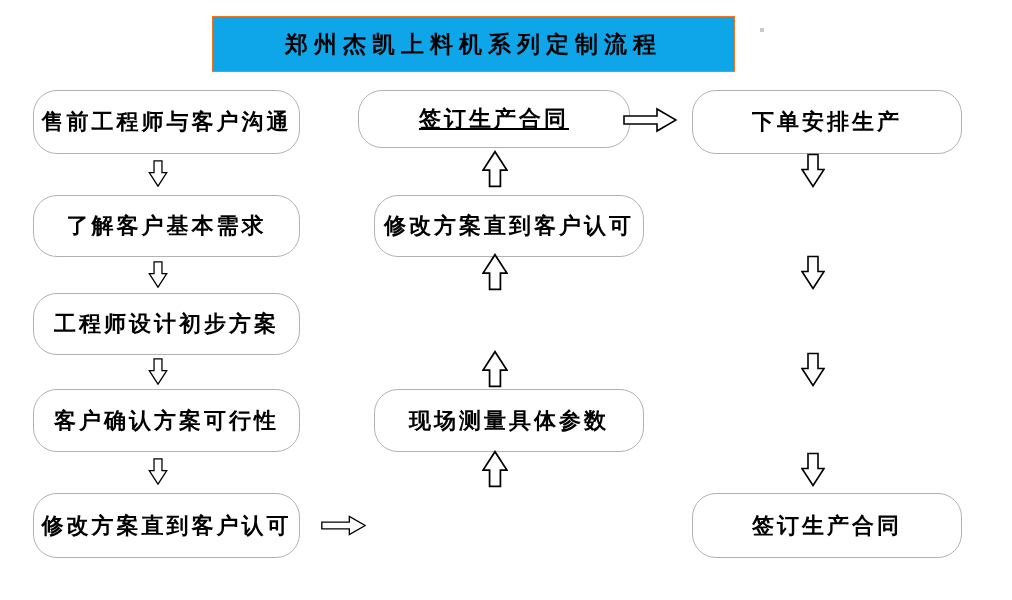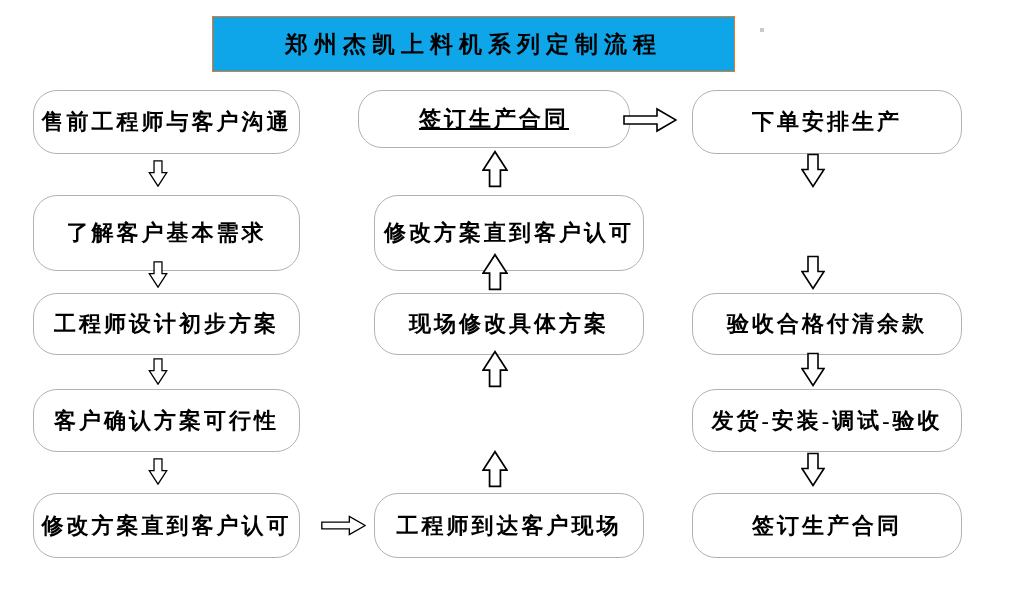--- a/index.html
+++ b/index.html
@@ -19,21 +19,21 @@
   .box{
     position:absolute;border:1px solid #b2b2b2;border-radius:24px;background:#ffffff;
     display:flex;align-items:center;justify-content:center;text-align:center;
     font-size:22px;font-weight:bold;letter-spacing:3px;color:#000000;
     box-sizing:border-box;white-space:nowrap;
   }
   .col-l{left:33px;width:267px;}
   .col-m{left:374px;width:270px;}
   .col-r{left:692px;width:270px;}
   .row1{top:90px;height:64px;}
-  .row2{top:195px;height:76px;}
+  .row2{top:195px;height:62px;}
   .row3{top:293px;height:62px;font-family:Liberation Serif, serif;}
   .row4{top:389px;height:63px;}
   .row5{top:493px;height:65px;}
   .col-m.row1{left:358px;width:272px;height:58px;text-decoration:underline;}
   .arrow{position:absolute;display:block;}
   .al1{left:148px;top:160px;}
   .al2{left:148px;top:261px;}
   .al3{left:148px;top:358px;}
   .al4{left:148px;top:458px;}
   .am1{left:482px;top:150px;}
@@ -60,26 +60,23 @@
   <span class="dot"></span>
 
   <div class="box col-l row1">售前工程师与客户沟通</div>
   <div class="box col-l row2">了解客户基本需求</div>
   <div class="box col-l row3">工程师设计初步方案</div>
   <div class="box col-l row4">客户确认方案可行性</div>
   <div class="box col-l row5">修改方案直到客户认可</div>
 
   <div class="box col-m row1">签订生产合同</div>
   <div class="box col-m row2">修改方案直到客户认可</div>
-  <div class="box col-m row3">现场修改具体方案</div>
-  <div class="box col-m row5">工程师到达客户现场</div>
+  <div class="box col-m row4">现场测量具体参数</div>
 
   <div class="box col-r row1">下单安排生产</div>
-  <div class="box col-r row3">验收合格付清余款</div>
-  <div class="box col-r row4">发货-安装-调试-验收</div>
   <div class="box col-r row5">签订生产合同</div>
 
   <svg class="arrow al1" width="20" height="27" viewBox="0 0 24 34">
       <polygon points="7,1 17,1 17,16 23,16 12,33 1,16 7,16"></polygon>
     </svg>
   <svg class="arrow al2" width="20" height="27" viewBox="0 0 24 34">
       <polygon points="7,1 17,1 17,16 23,16 12,33 1,16 7,16"></polygon>
     </svg>
   <svg class="arrow al3" width="20" height="27" viewBox="0 0 24 34">
       <polygon points="7,1 17,1 17,16 23,16 12,33 1,16 7,16"></polygon>

